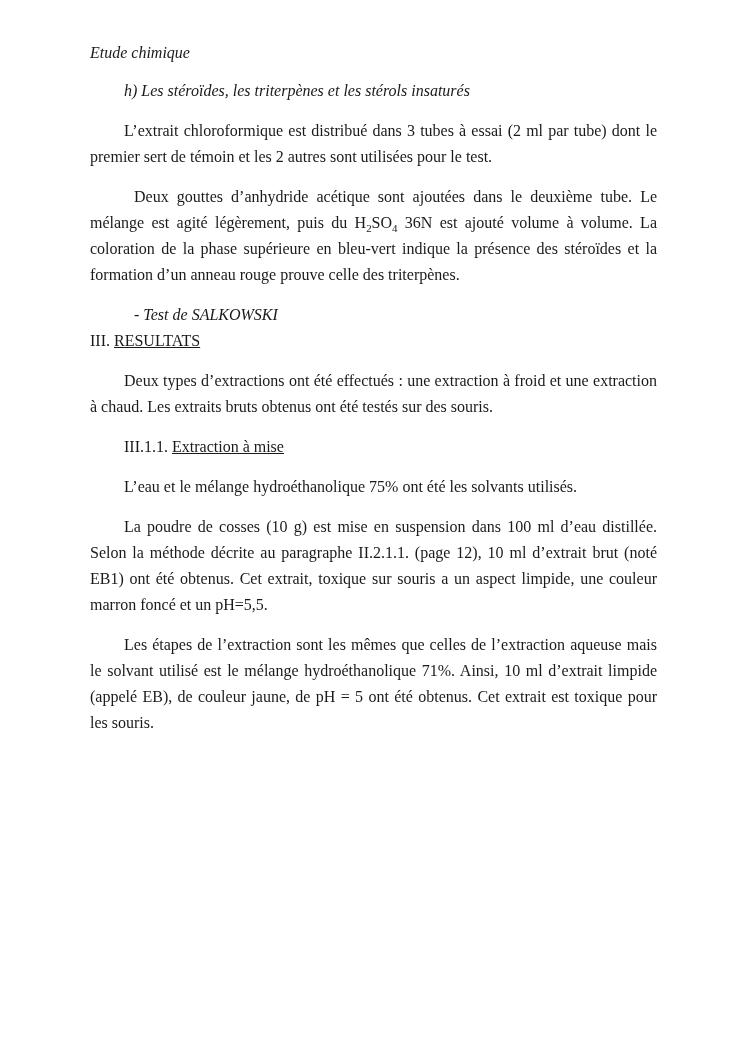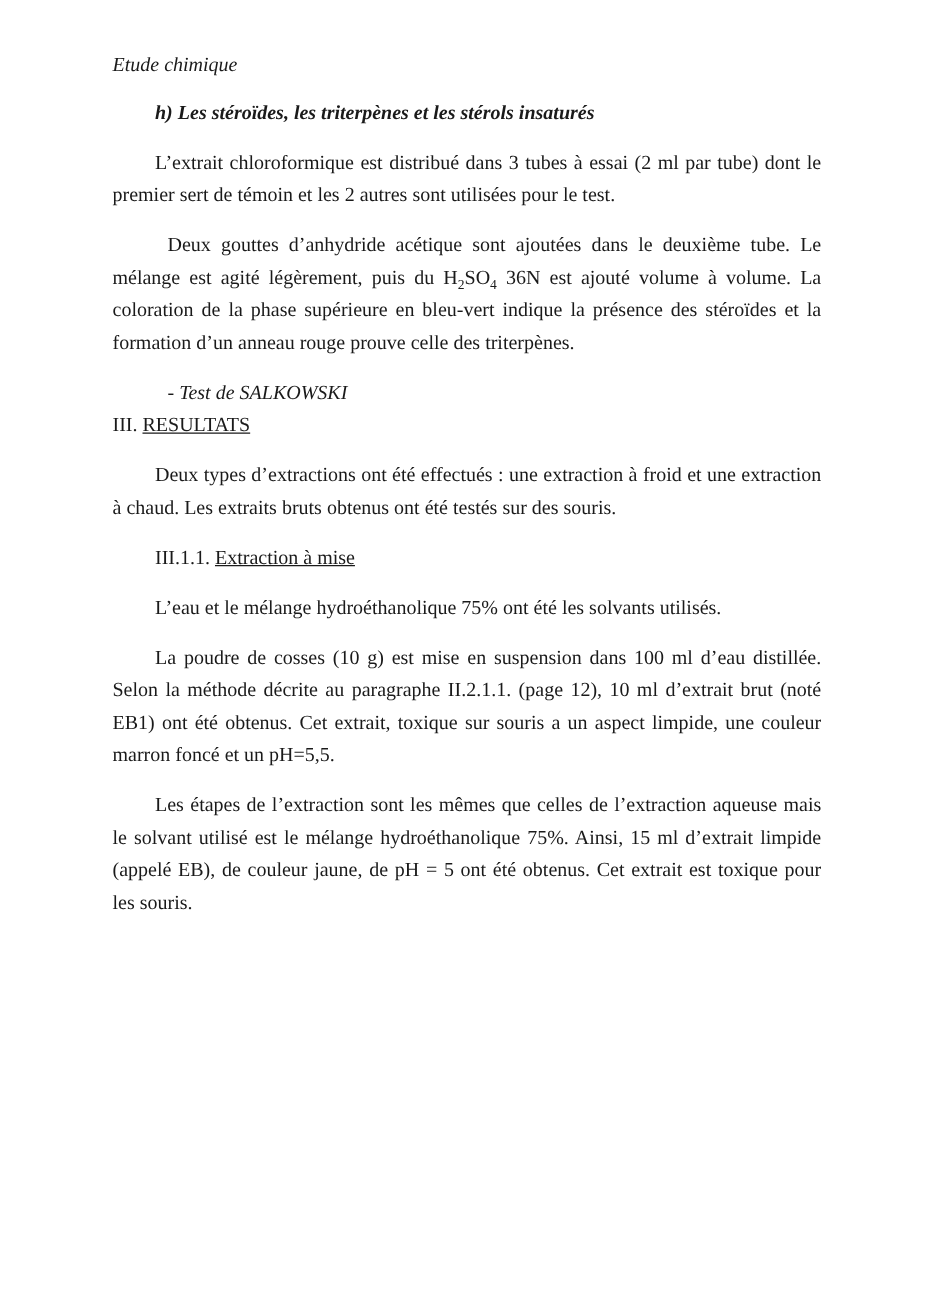--- a/index.html
+++ b/index.html
@@ -21,21 +21,21 @@
     overflow: hidden;
   }
   .page p {
     margin: 0 0 14px 0;
   }
   .runhead {
     font-style: italic;
     margin-bottom: 12px !important;
   }
   .h-bold-italic {
-    font-weight: bold;
+    font-weight: normal;
     font-style: italic;
   }
   .h-bold {
     font-weight: normal;
   }
   .italic {
     font-style: italic;
   }
   .underline {
     text-decoration: underline;
@@ -81,17 +81,17 @@
   <p class="body-just ind1">Deux types d’extractions ont été effectués : une extraction à froid et une extraction à chaud. Les extraits bruts obtenus ont été testés sur des souris.</p>
 
   <p class="h-bold ind1"><span>III.1.1. </span><span class="underline">Extraction à mise</span></p>
 
   <p class="body-just ind1">L’eau et le mélange hydroéthanolique 75% ont été les solvants utilisés.</p>
 
 
   <p class="body-just ind1">La poudre de cosses (10 g) est mise en suspension dans 100 ml d’eau distillée. Selon la méthode décrite au paragraphe II.2.1.1. (page 12), 10 ml d’extrait brut (noté EB1) ont été obtenus. Cet extrait, toxique sur souris a un aspect limpide, une couleur marron foncé et un pH=5,5.</p>
 
 
-  <p class="body-just ind1">Les étapes de l’extraction sont les mêmes que celles de l’extraction aqueuse mais le solvant utilisé est le mélange hydroéthanolique 75%. Ainsi, 15 ml d’extrait limpide (appelé EB), de couleur jaune, de pH = 5 ont été obtenus. Cet extrait est toxique pour les souris.</p>
+  <p class="body-just ind1">Les étapes de l’extraction sont les mêmes que celles de l’extraction aqueuse mais le solvant utilisé est le mélange hydroéthanolique 71%. Ainsi, 10 ml d’extrait limpide (appelé EB), de couleur jaune, de pH = 5 ont été obtenus. Cet extrait est toxique pour les souris.</p>
 
   <div class="pagenum">18</div>
 
 </div>
 
 </body></html>

